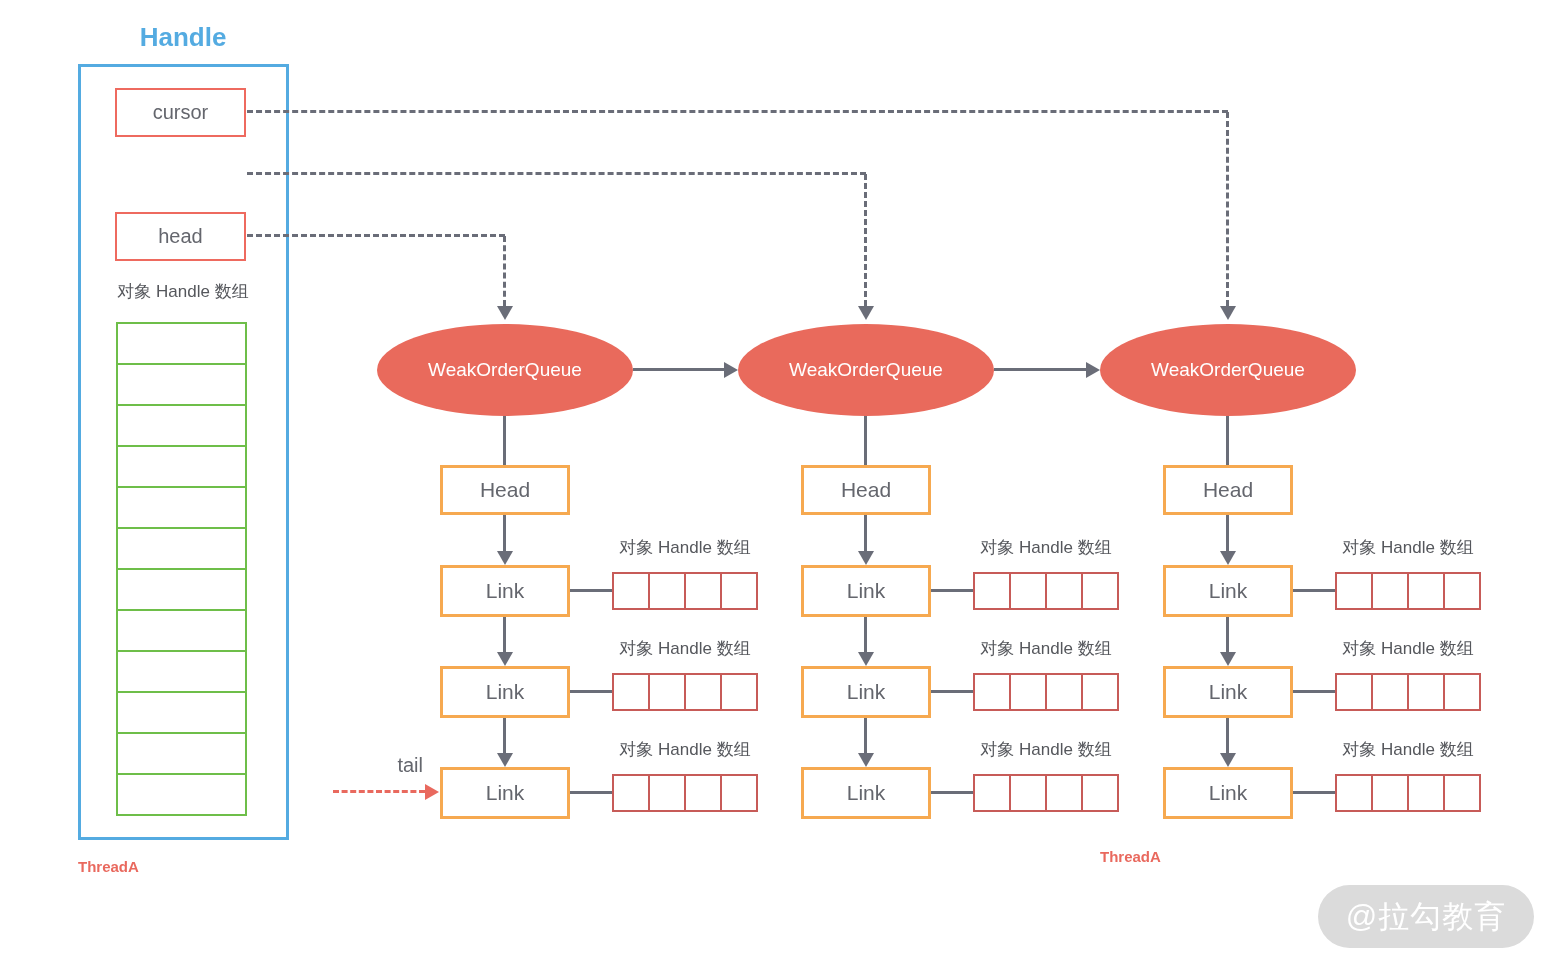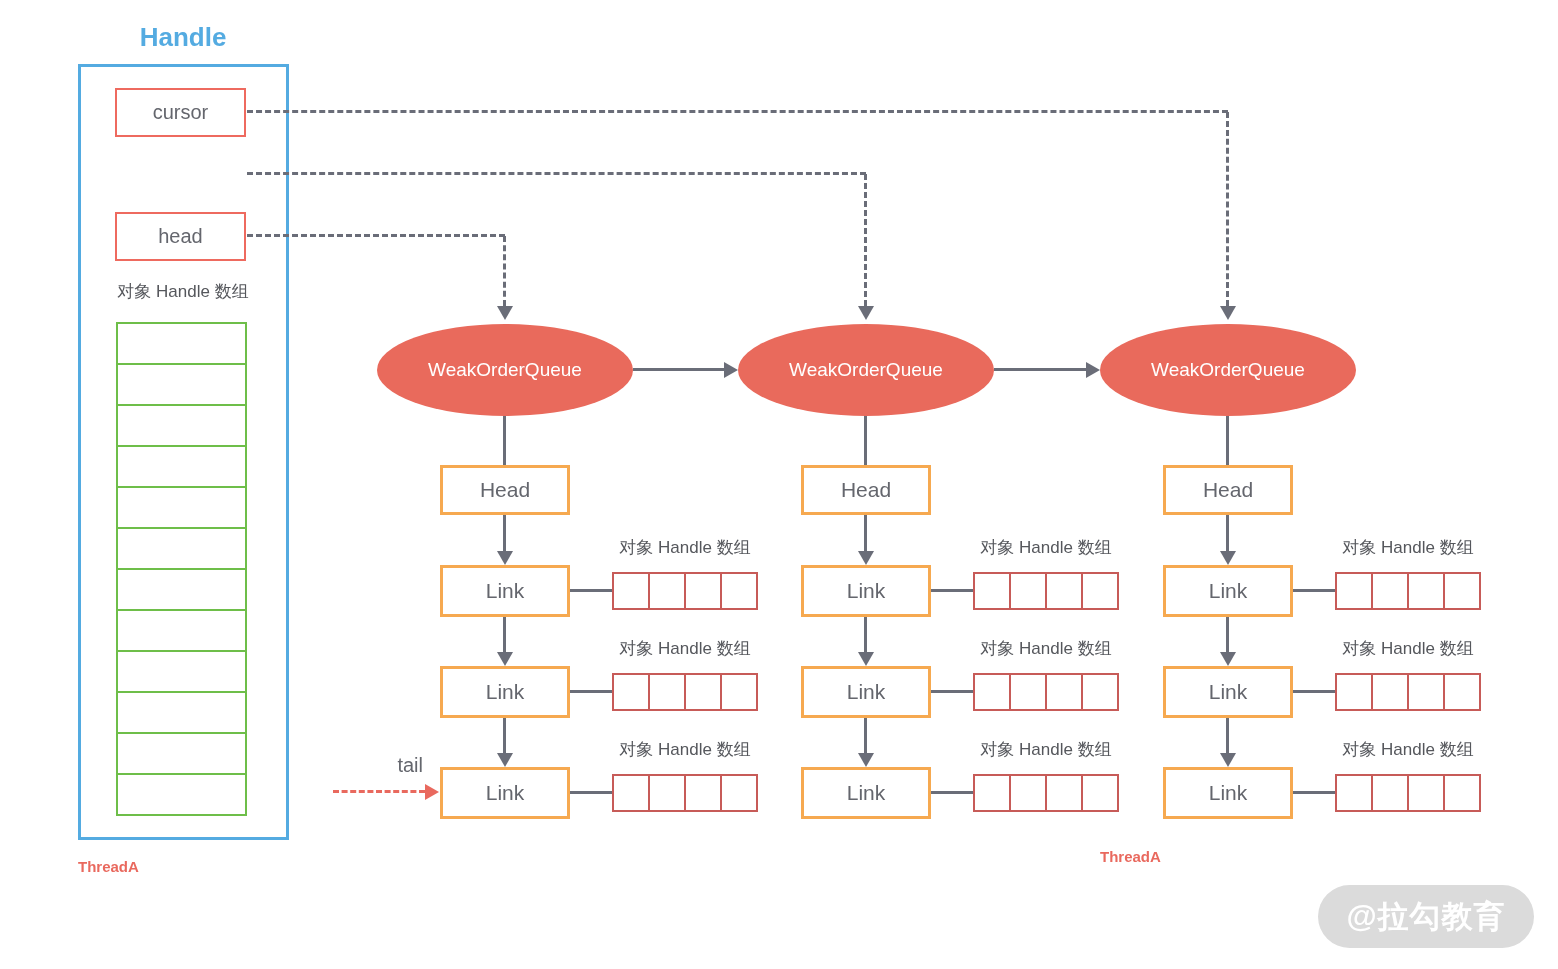--- a/index.html
+++ b/index.html
@@ -79,21 +79,21 @@
   .tail-label { left: 343px; top: 754px; width: 80px; text-align: right;
                 font-size: 20px; color: var(--grey); }
   .tail-dash { left: 333px; top: 790px; width: 92px; height: 0; border-top: 3px dashed var(--red); }
   .tail-head { left: 425px; top: 784px; width: 0; height: 0;
                border-top: 8px solid transparent; border-bottom: 8px solid transparent;
                border-left: 14px solid var(--red); }
 
   
   .watermark { left: 1318px; top: 885px; width: 216px; height: 63px; border-radius: 32px;
                background: var(--wm-bg); display: flex; align-items: center; justify-content: center;
-               color: #fff; font-size: 31px; font-weight: bold; letter-spacing: 1px; }
+               color: #fff; font-size: 31px; font-weight: normal; letter-spacing: 1px; }
 </style>
 </head>
 <body>
 
 <div class="page">
 
   <div class="abs stack-title">Handle</div>
   <div class="abs stack-box"></div>
   <div class="abs pointer-box" style="top:88px">cursor</div>
   <div class="abs pointer-box" style="top:212px">head</div>

